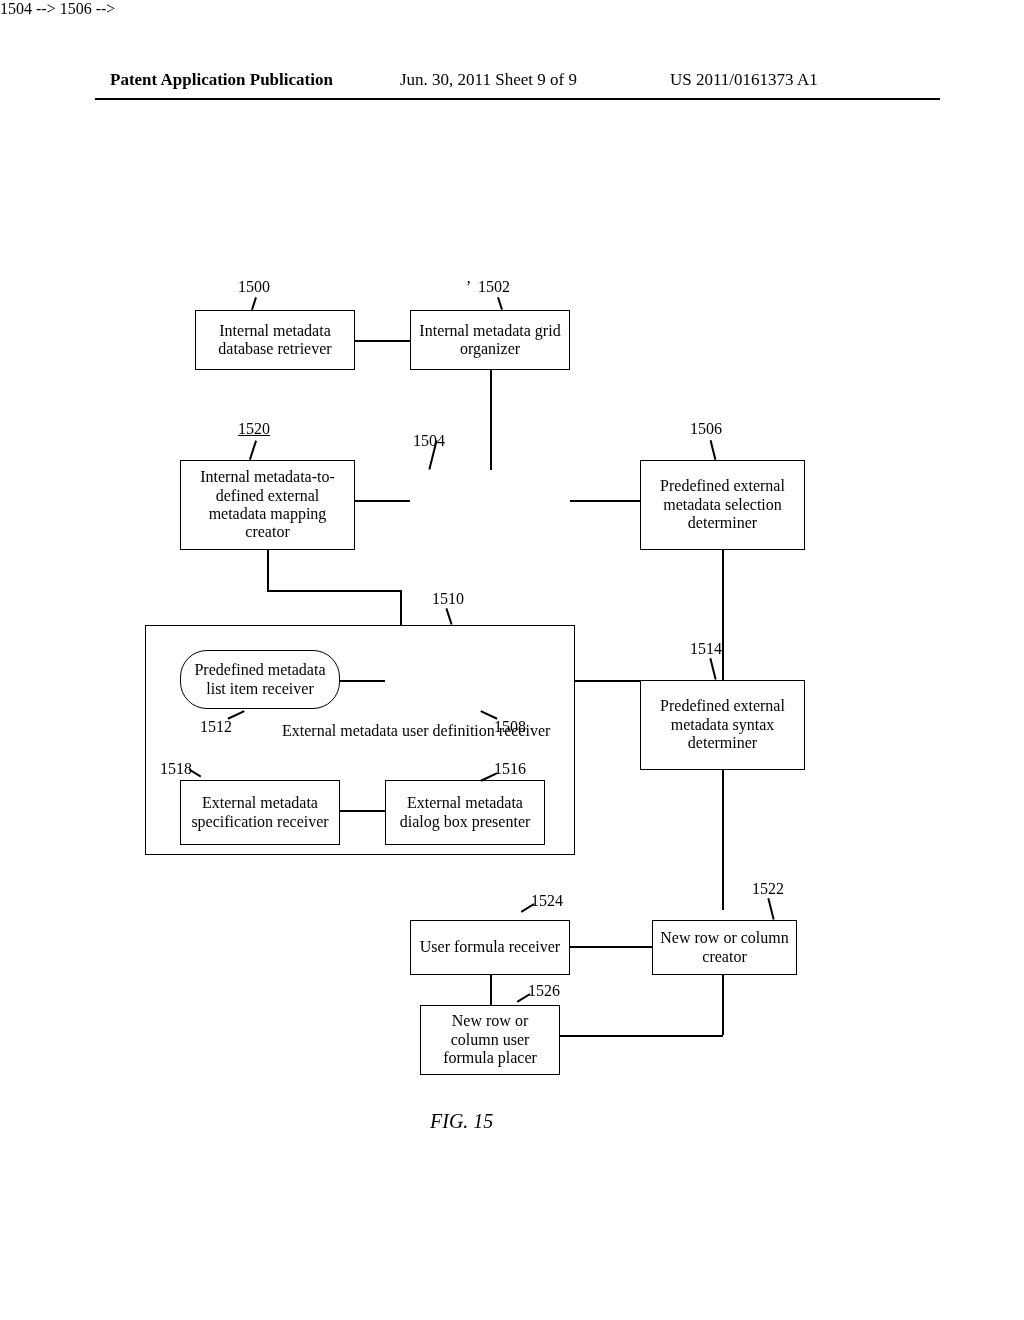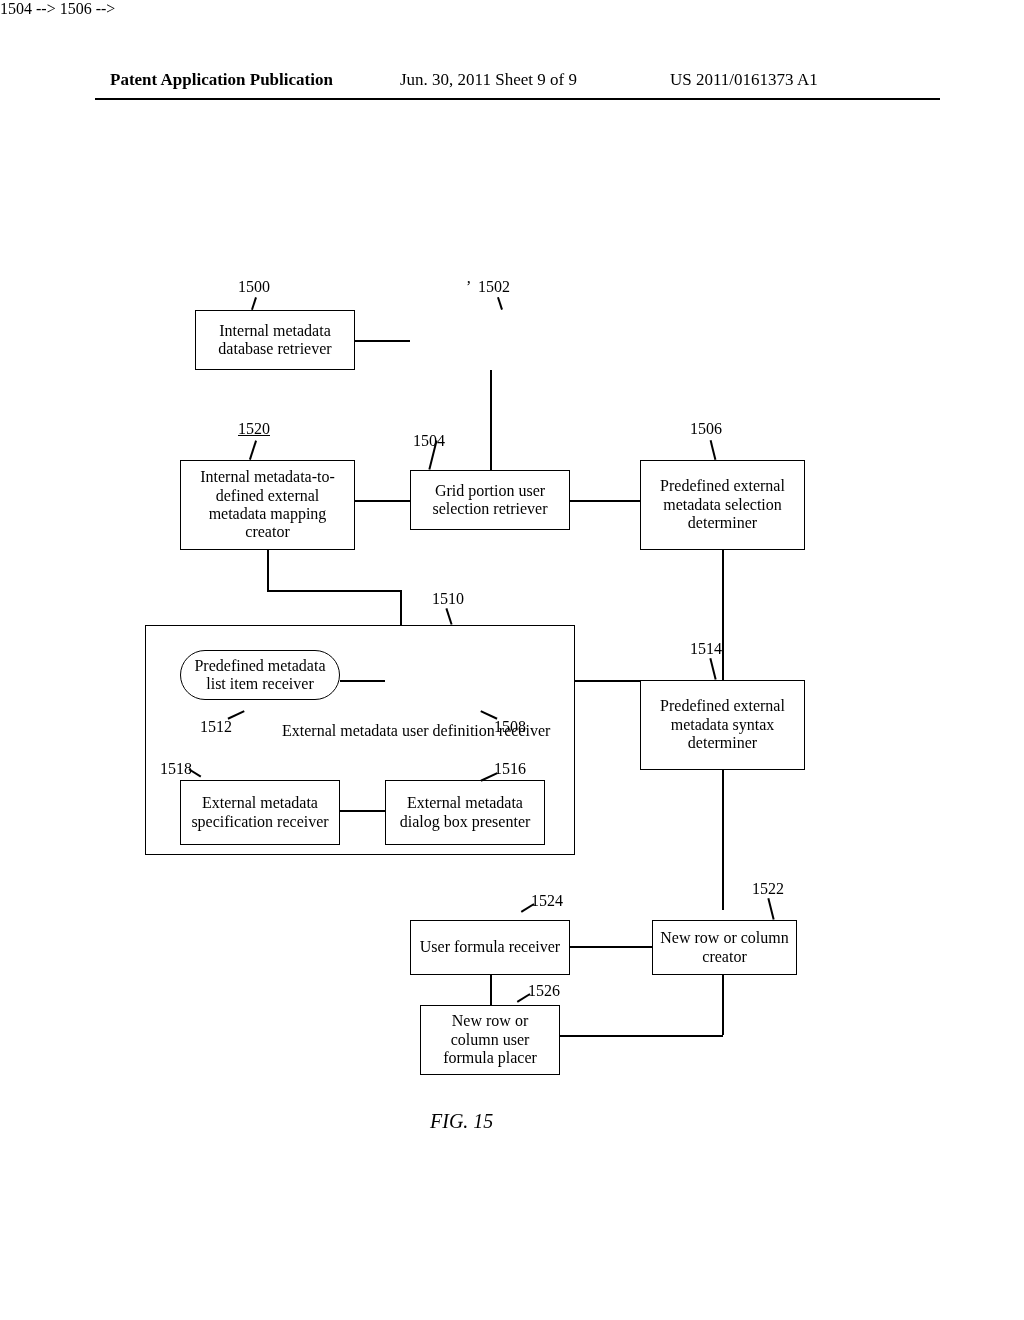--- a/index.html
+++ b/index.html
@@ -96,38 +96,38 @@
     <span class="right">US 2011/0161373 A1</span>
   </div>
   <div class="rule"></div>
 
   <div class="diagram">
 
     
     
     <div class="box" style="left:195px; top:310px; width:160px; height:60px;">Internal metadata database retriever</div>
     
+    <div class="box" style="left:410px; top:310px; width:160px; height:60px;">Internal metadata grid organizer</div>
     
     <div class="hline" style="left:355px; top:340px; width:55px;"></div>
     
     <div class="lbl" style="left:238px; top:278px;">1500</div>
     <div class="tick" style="left:253px; top:297px; width:1.5px; height:13px; transform:rotate(18deg);"></div>
     
     <div class="lbl" style="left:466px; top:278px;">’</div>
     <div class="lbl" style="left:478px; top:278px;">1502</div>
     <div class="tick" style="left:499px; top:297px; width:1.5px; height:13px; transform:rotate(-18deg);"></div>
 
     
     <div class="vline" style="left:490px; top:370px; height:100px;"></div>
 
     
     
     <div class="box" style="left:180px; top:460px; width:175px; height:90px;">Internal metadata-to-defined external metadata mapping creator</div>
     
-    <div class="box" style="left:410px; top:470px; width:160px; height:60px;">Grid portion user selection retriever</div>
     
     <div class="box" style="left:640px; top:460px; width:165px; height:90px;">Predefined external metadata selection determiner</div>
 
     1504 --&gt;
     <div class="hline" style="left:355px; top:500px; width:55px;"></div>
     1506 --&gt;
     <div class="hline" style="left:570px; top:500px; width:70px;"></div>
 
     
     <div class="lbl" style="left:238px; top:420px;text-decoration:underline;">1520</div>
@@ -150,21 +150,21 @@
     
     <div class="vline" style="left:722px; top:550px; height:130px;"></div>
     
     <div class="hline" style="left:575px; top:680px; width:148px;"></div>
 
     
     <div class="lbl" style="left:432px; top:590px;">1510</div>
     <div class="tick" style="left:448px; top:608px; width:1.5px; height:17px; transform:rotate(-18deg);"></div>
 
     
-    <div class="box" style="left:180px; top:650px; width:160px; height:50px;border-radius:27px;">Predefined metadata list item receiver</div>
+    <div class="box" style="left:180px; top:650px; width:160px; height:59px;border-radius:27px;">Predefined metadata list item receiver</div>
     <div class="hline" style="left:340px; top:680px; width:45px;"></div>
 
     
     <div class="lbl" style="left:200px; top:718px;">1512</div>
     <div class="tick" style="left:227px; top:714px; width:18px; height:1.5px; transform:rotate(-25deg);"></div>
     <div class="lbl" style="left:494px; top:718px;">1508</div>
     <div class="tick" style="left:480px; top:714px; width:18px; height:1.5px; transform:rotate(25deg);"></div>
 
     
     <div class="lbl lblctr" style="left:282px; top:722px; width:200px;">External metadata user definition receiver</div>

